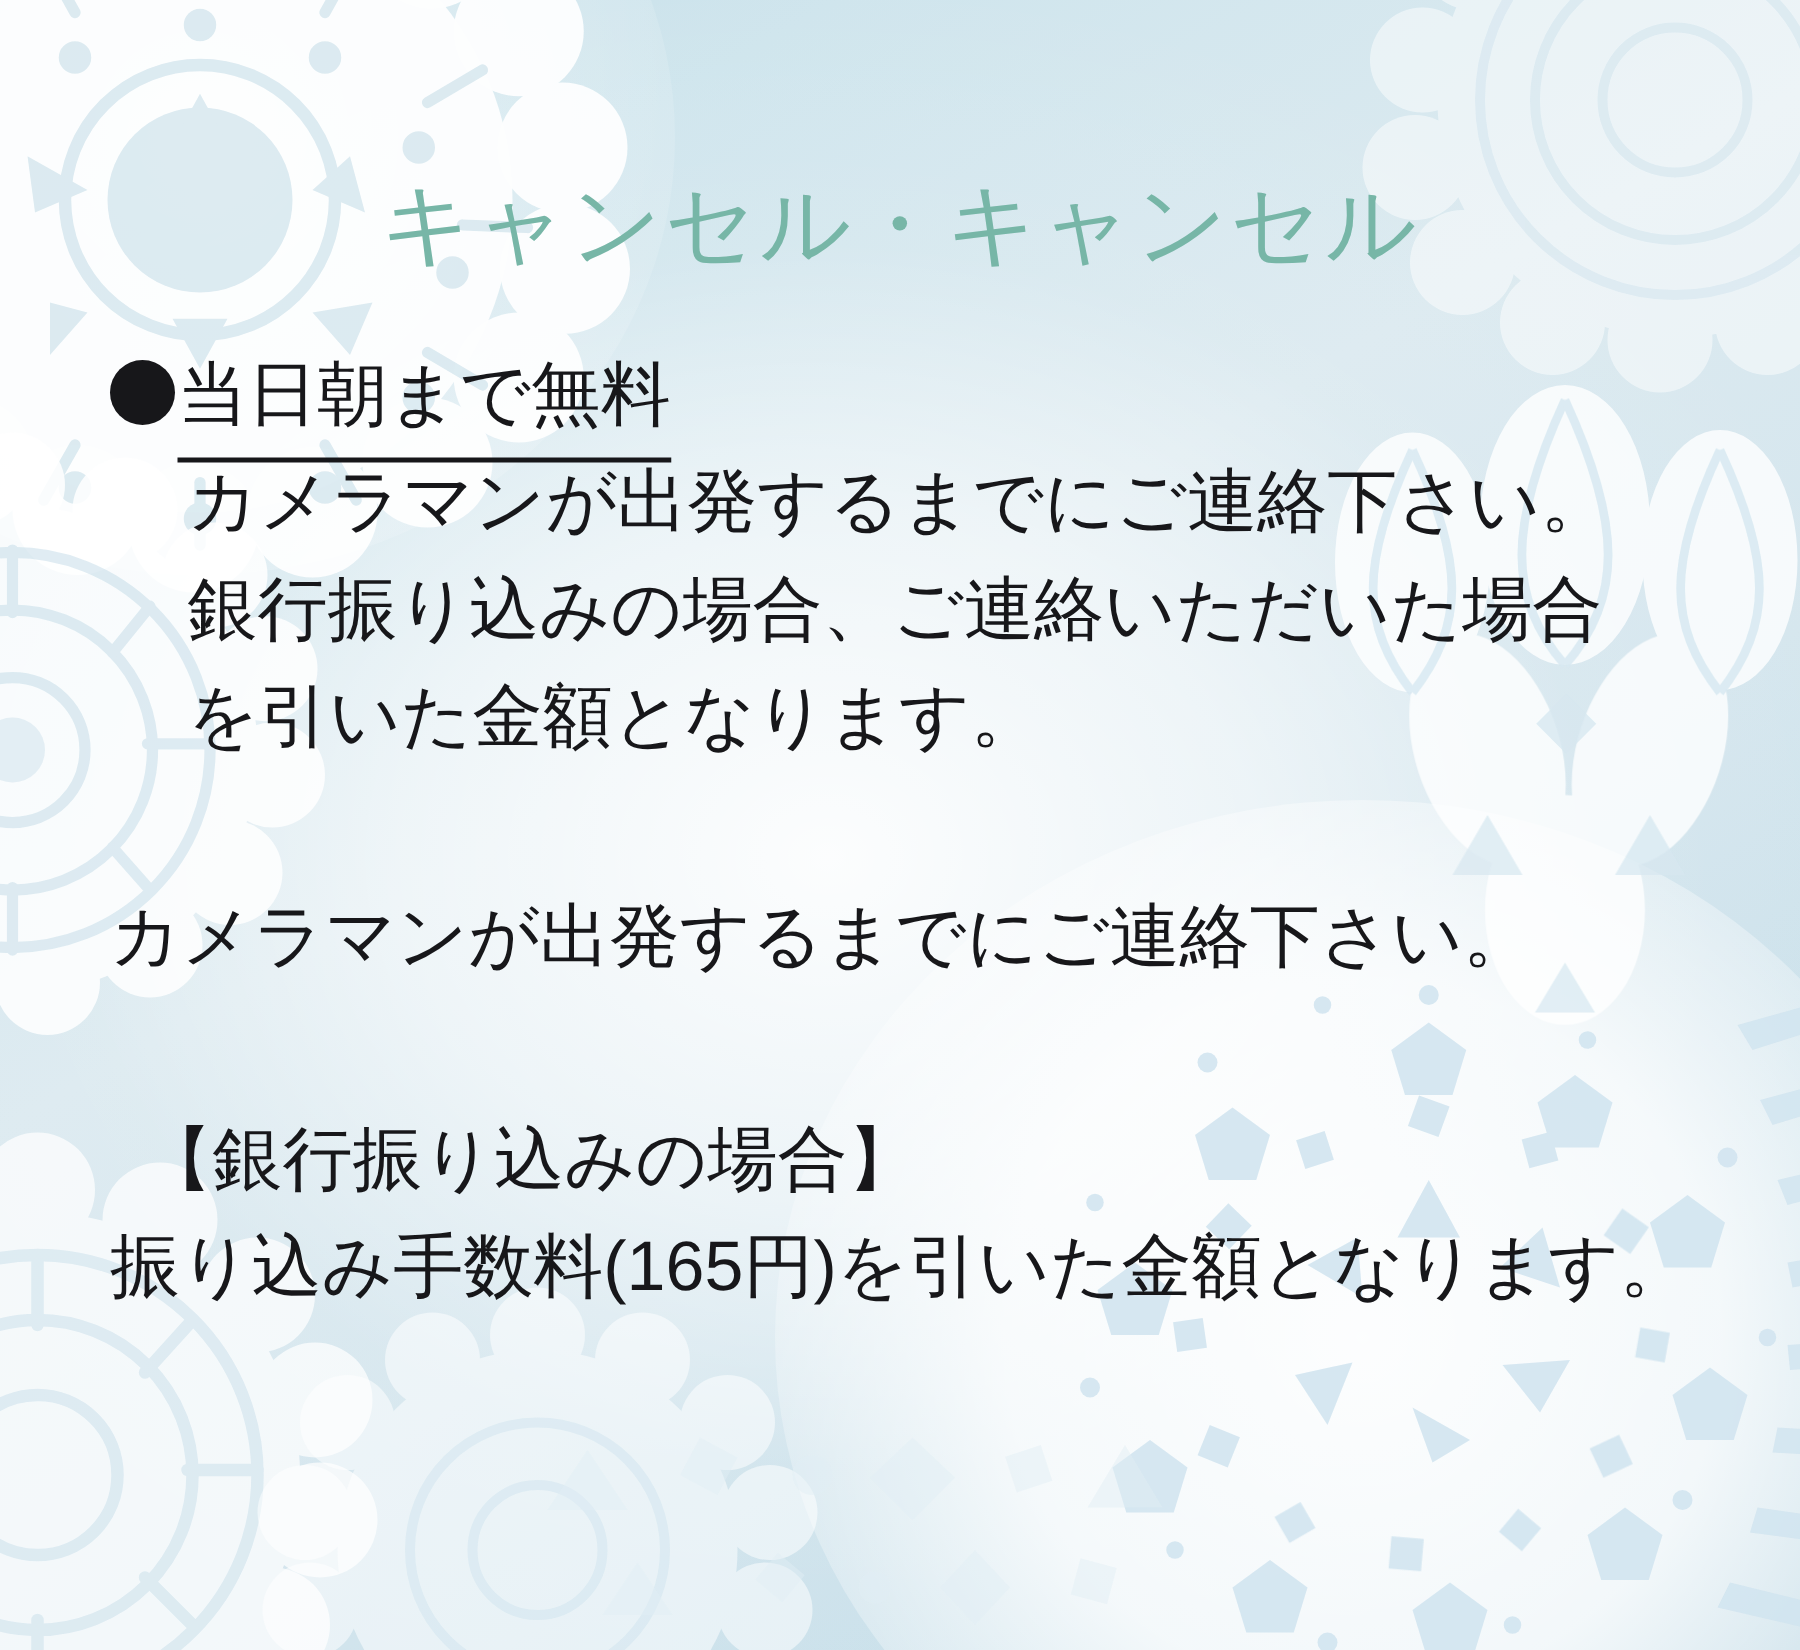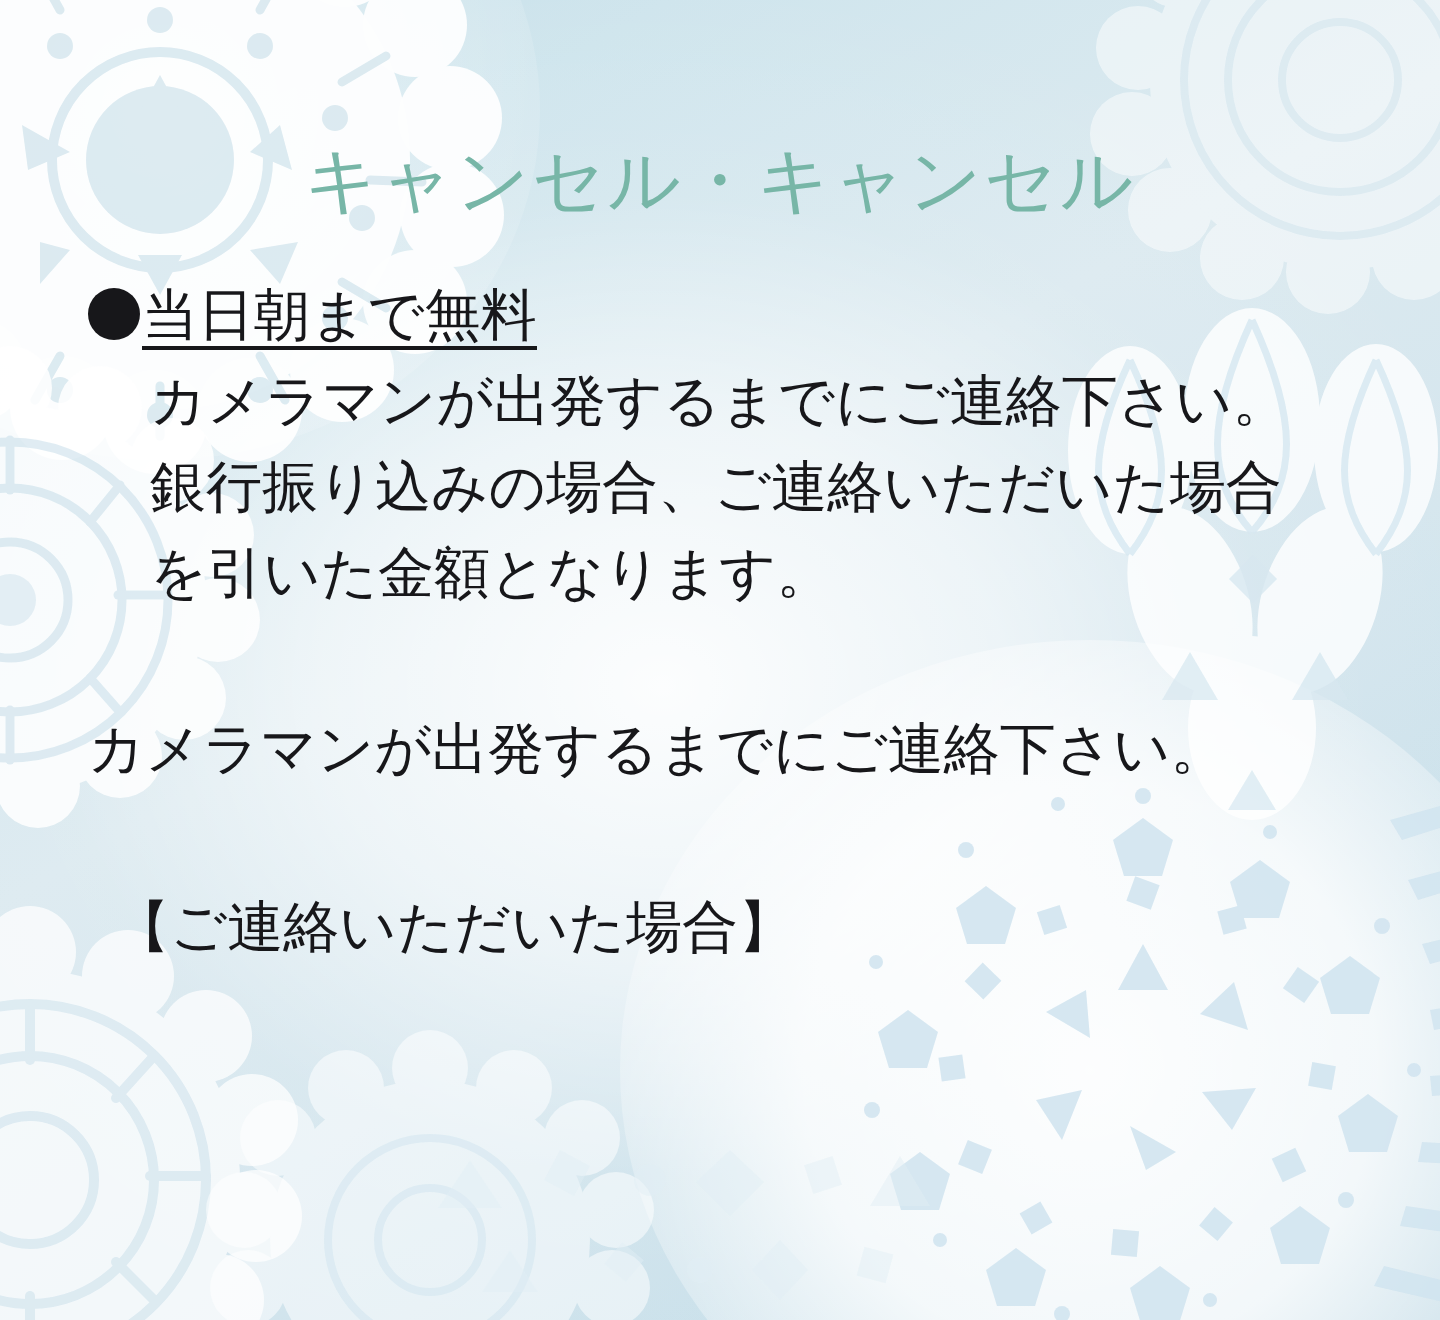--- a/index.html
+++ b/index.html
@@ -123,21 +123,21 @@
     width: 52px;
     height: 52px;
     border-radius: 50%;
     background: #17171a;
     vertical-align: -6px;
     margin-right: 2px;
   }
 
   .underlined {
     border-bottom: 4px solid #17171a;
-    padding-bottom: 0;
+    padding-bottom: 20px;
   }
 
   .indent-1 { padding-left: 62px; }
   .indent-2 { padding-left: 26px; }
 
   .spacer-lg { height: 90px; }
   .spacer-md { height: 92px; }
 
   .group { margin: 0; padding: 0; }
 </style>
@@ -490,18 +490,19 @@
 
       <div class="spacer-lg"></div>
 
       <div class="group">
         <div class="line">カメラマンが出発するまでにご連絡下さい。</div>
       </div>
 
       <div class="spacer-md"></div>
 
       <div class="group">
-        <div class="line indent-2">【ご連絡いただいた場合】</div>
+        <div class="line indent-2">【銀行振り込みの場合】</div>
+        <div class="line">振り込み手数料(165円)を引いた金額となります。</div>
       </div>
 
     </div>
   </div>
 </div>
 
 </body></html>

